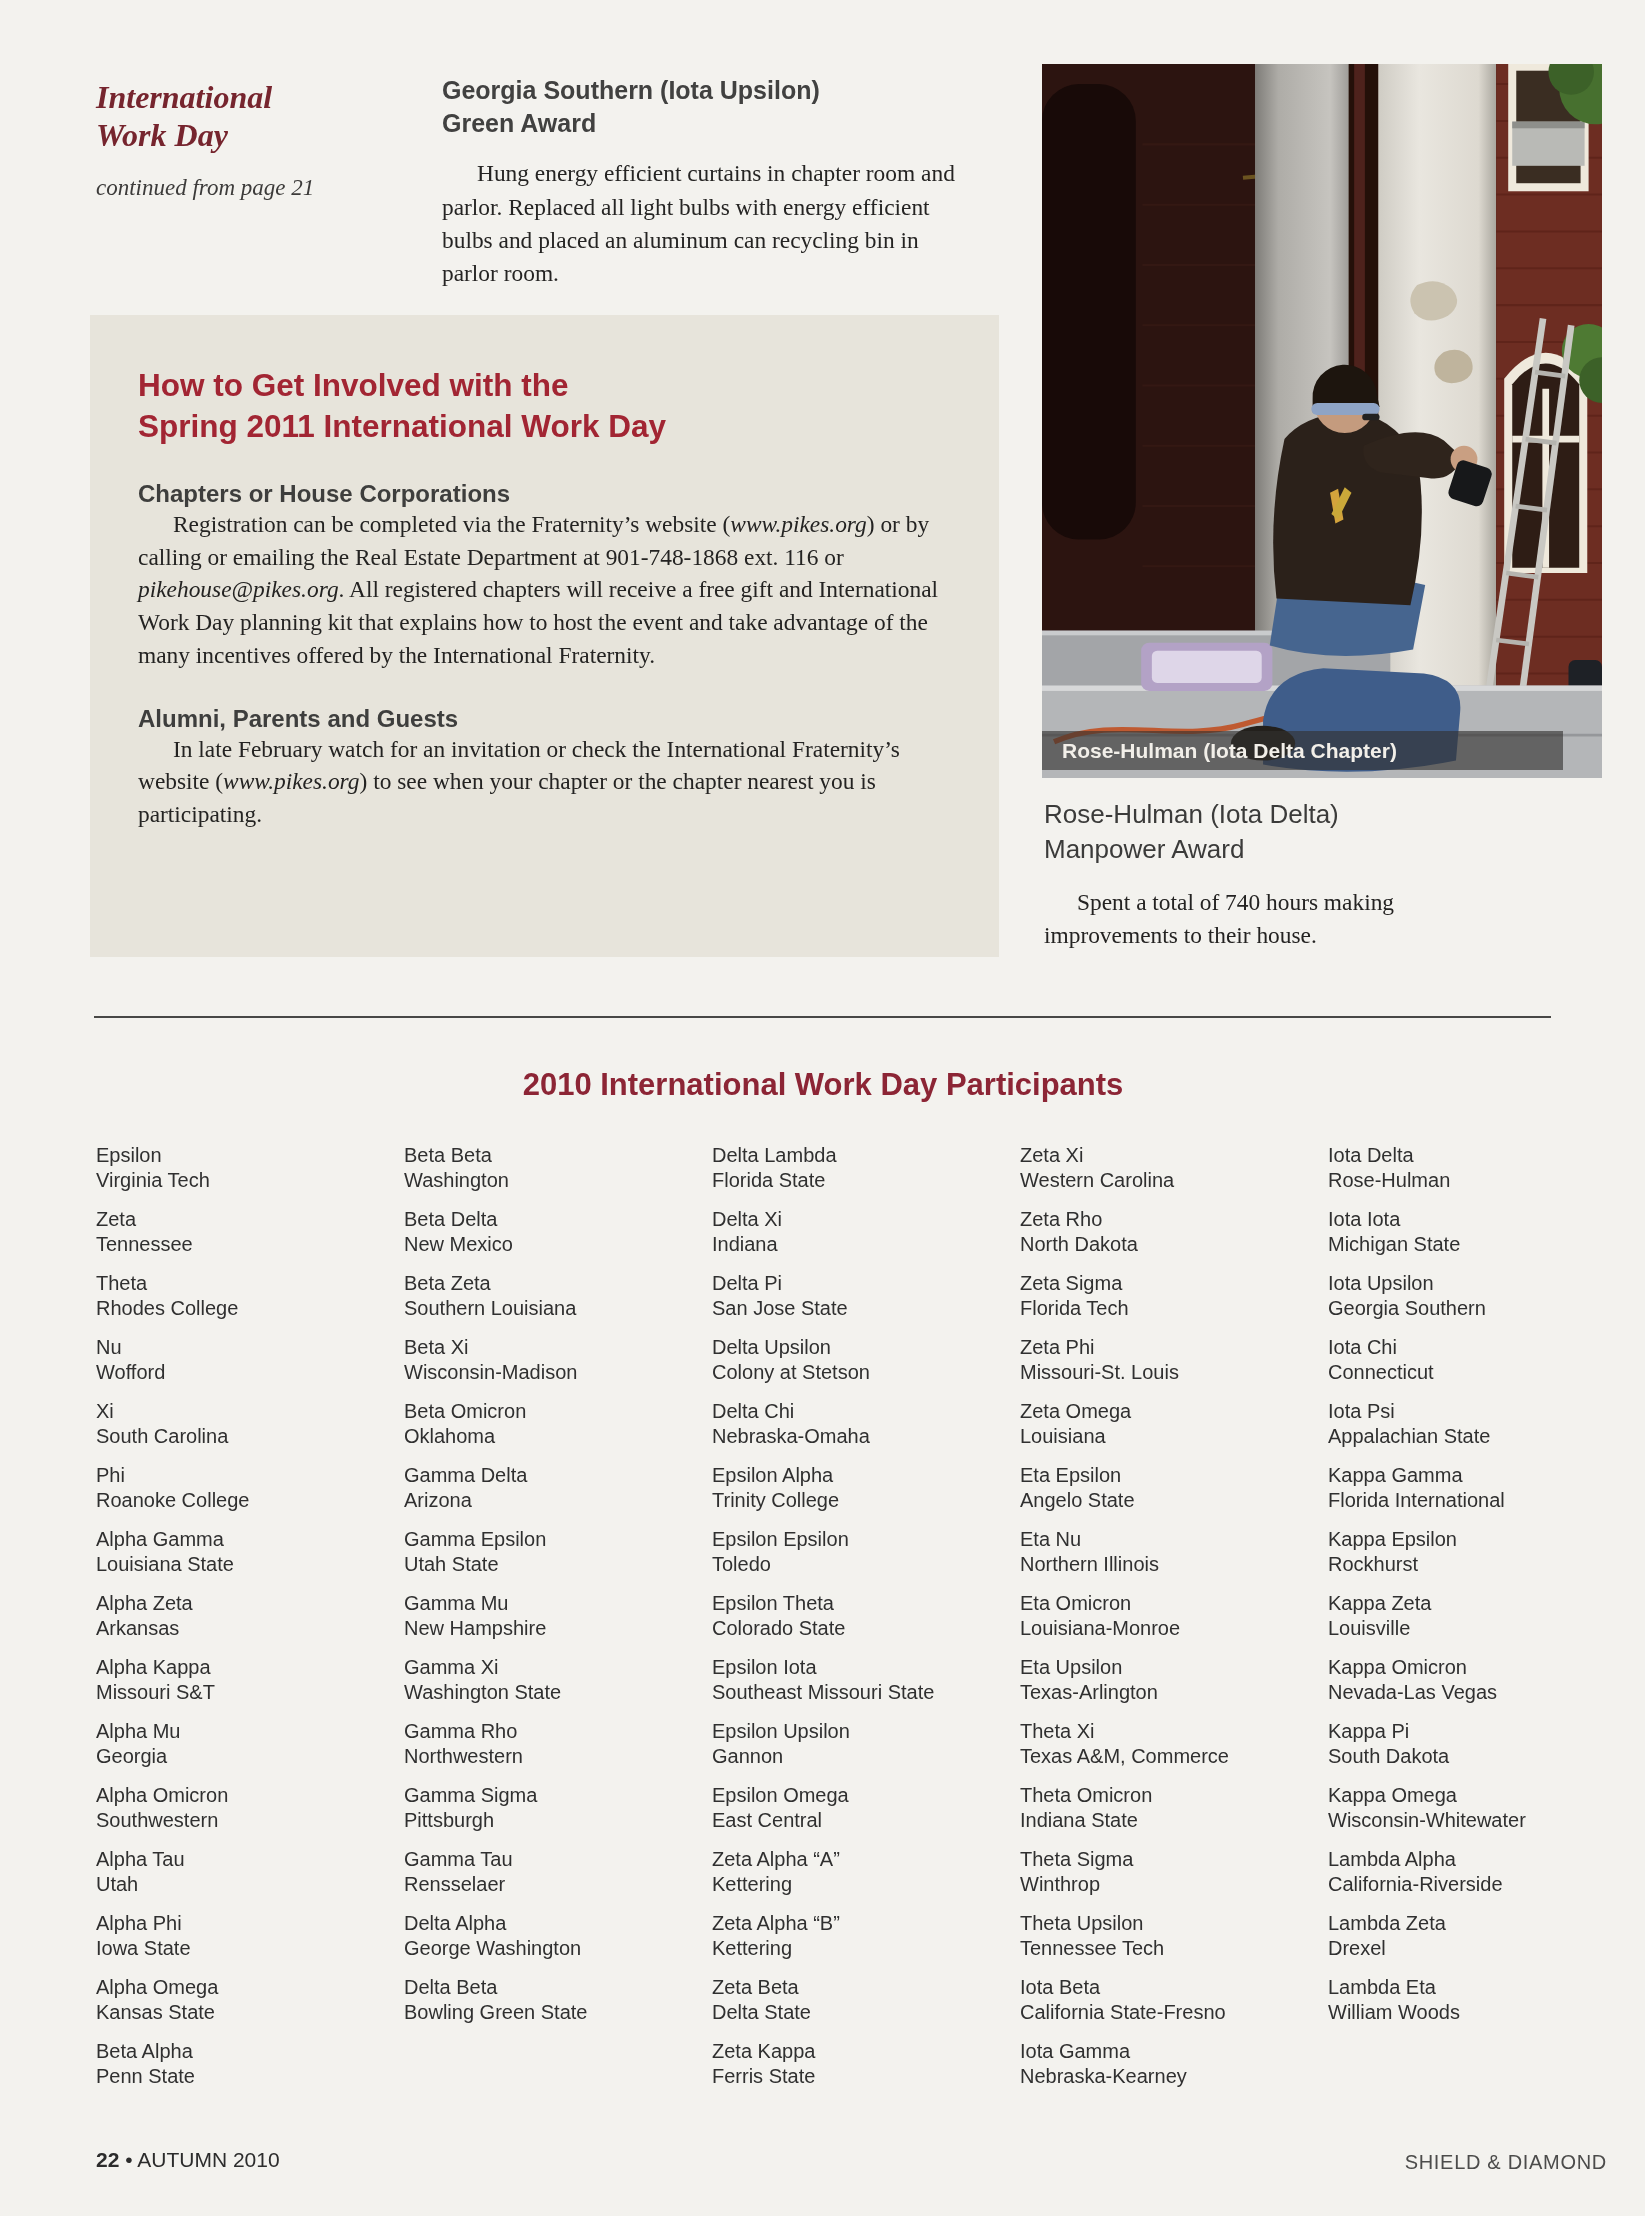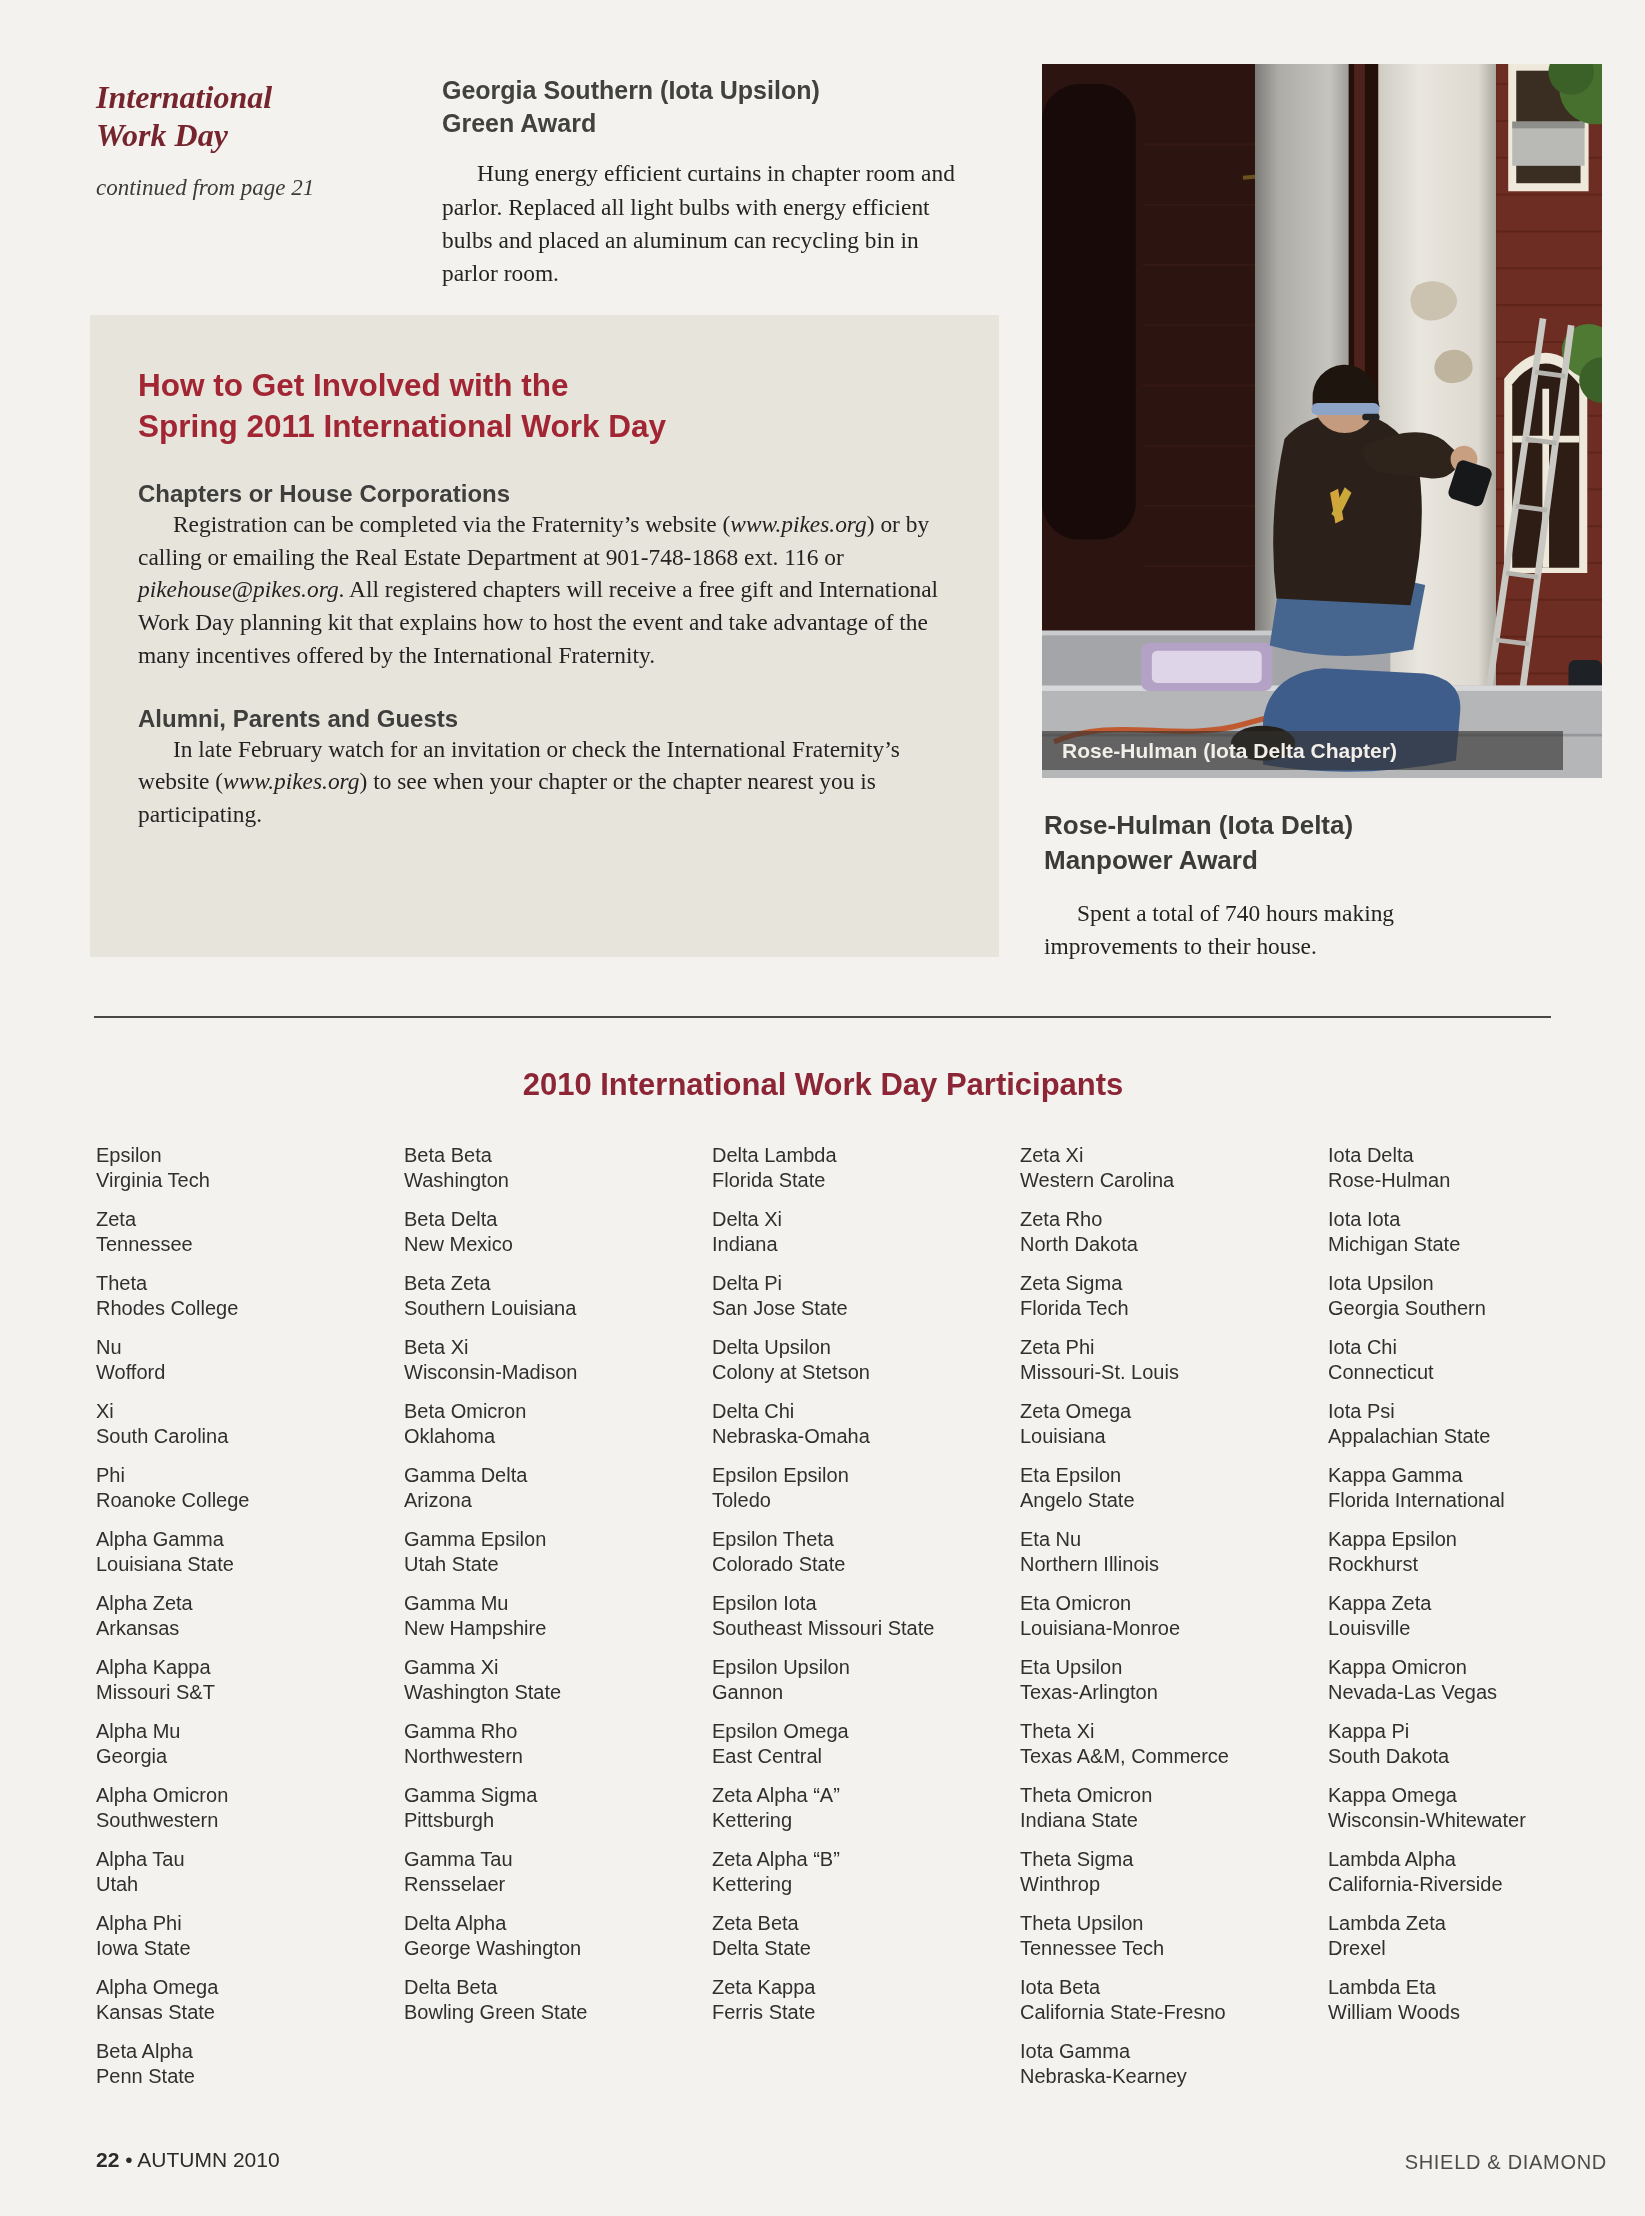--- a/index.html
+++ b/index.html
@@ -34,21 +34,21 @@
 
   
   .photo-figure { position:absolute; left:1042px; top:64px; width:560px; height:714px; }
   .photo-figure svg { display:block; width:100%; height:100%; }
   .photo-caption { position:absolute; left:0; bottom:8px; width:93%; height:39px;
     background:rgba(50,48,46,0.62); color:#f2efe9; font-size:21px; font-weight:700;
     display:flex; align-items:center; padding-left:20px; }
 
   
   .manpower { position:absolute; left:1044px; top:797px; width:482px; }
-  .mp-heading { font-size:26px; font-weight:700; color:#3b3b3a; line-height:1.35;margin-top:11px; }
+  .mp-heading { font-size:26px; font-weight:400; color:#3b3b3a; line-height:1.35; }
   .mp-body { margin-top:19px; width:462px; font-family:"Liberation Serif", serif;
     font-size:23.4px; line-height:1.42; color:#242322; text-indent:33px; }
 
   
   .divider { position:absolute; left:94px; top:1016px; width:1457px; height:2px; background:#484846; }
   .participants-title { position:absolute; left:0; top:1067px; width:1646px; text-align:center;
     font-size:31px; font-weight:700; color:#8c2535; }
   .participants-grid { position:absolute; left:96px; top:1143px; width:1542px; display:flex; }
   .pcol { flex:0 0 308px; width:308px; }
   .pentry { margin-bottom:14px; }
@@ -350,20 +350,24 @@
         </div>
         <div class="pentry">
           <div class="pchapter">Delta Upsilon</div>
           <div class="pschool">Colony at Stetson</div>
         </div>
         <div class="pentry">
           <div class="pchapter">Delta Chi</div>
           <div class="pschool">Nebraska-Omaha</div>
         </div>
         <div class="pentry">
+          <div class="pchapter">Epsilon Alpha</div>
+          <div class="pschool">Trinity College</div>
+        </div>
+        <div class="pentry">
           <div class="pchapter">Epsilon Epsilon</div>
           <div class="pschool">Toledo</div>
         </div>
         <div class="pentry">
           <div class="pchapter">Epsilon Theta</div>
           <div class="pschool">Colorado State</div>
         </div>
         <div class="pentry">
           <div class="pchapter">Epsilon Iota</div>
           <div class="pschool">Southeast Missouri State</div>

